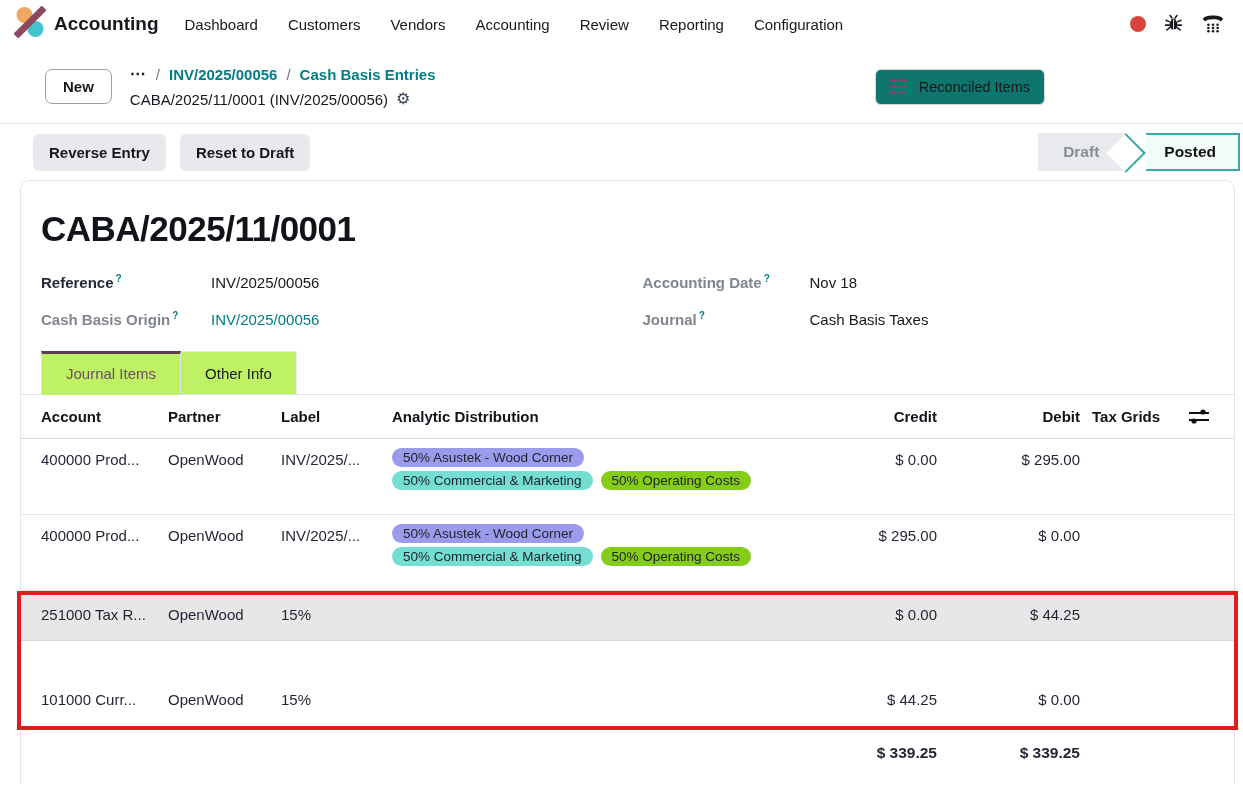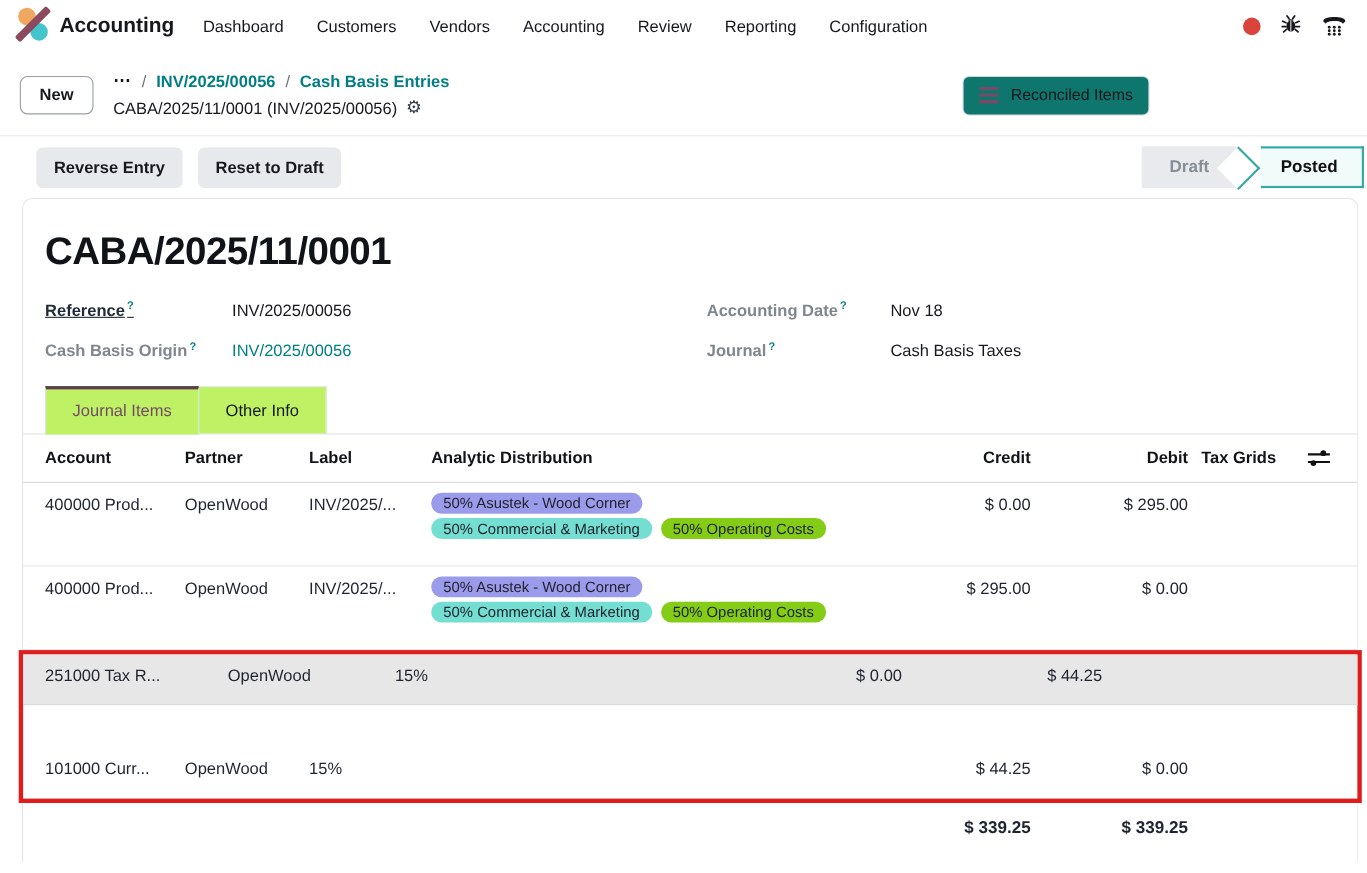--- a/index.html
+++ b/index.html
@@ -9,21 +9,21 @@
   
   .navbar { display:flex; align-items:center; height:48px; padding:0 14px; background:#fff; }
   .brand { display:flex; align-items:center; gap:8px; margin-right:26px; }
   .brand-name { font-size:19px; font-weight:700; color:#16181d; }
   .nav-menu { display:flex; align-items:center; gap:30px; }
   .nav-item { font-size:15px; color:#16181d; cursor:pointer; }
   .nav-right { margin-left:auto; display:flex; align-items:center; gap:17px; padding-right:4px; }
   .red-dot { width:16px; height:16px; border-radius:50%; background:#d9453c; }
 
   
-  .bc-section { display:flex; align-items:center; padding:14px 16px 12px 18px; }
+  .bc-section { display:flex; align-items:center; padding:14px 16px 12px 18px;margin-left:27px; }
   .new-btn { border:1px solid #9aa0a6; background:#fff; border-radius:7px; padding:8px 17px;
     font-size:15px; font-weight:600; color:#16181d; cursor:pointer; font-family:inherit; }
   .bc-block { margin-left:18px; line-height:1.55; }
   .bc-line1 { display:flex; align-items:center; gap:9px; font-size:15px; }
   .bc-ellipsis { font-weight:700; color:#16181d; font-size:16px; letter-spacing:1px; cursor:pointer; }
   .bc-sep { color:#6c757d; }
   .bc-link { color:#017e84; font-weight:600; cursor:pointer; text-decoration:none; }
   .bc-line2 { display:flex; align-items:center; gap:8px; font-size:15px; color:#16181d; margin-top:1px; }
   .gear { font-size:16px; color:#374151; cursor:pointer; line-height:1; }
   .reconciled-btn { margin-left:auto; margin-right:182px; display:flex; align-items:center; gap:11px;
@@ -50,21 +50,21 @@
   
   .sheet { margin:0 8px 0 20px; height:604px; background:#fff;
     border:1px solid #e3e5e9; border-bottom:none; border-radius:9px 9px 0 0; }
   .sheet-title { font-size:35px; font-weight:700; color:#101318; letter-spacing:-0.5px;
     padding:28px 20px 0 20px; }
   .fields { display:grid; grid-template-columns:1fr 1fr; column-gap:30px; padding:24px 20px 0 20px; }
   .fgroup .frow { display:grid; align-items:baseline; margin-bottom:19px; }
   .fgroup.left .frow { grid-template-columns:170px 1fr; }
   .fgroup.right .frow { grid-template-columns:167px 1fr; }
   .flabel { font-size:15px; font-weight:600; color:#80868e; }
-  .flabel.strong { color:#1f2937; font-weight:700;text-decoration:underline; }
+  .flabel.strong { color:#1f2937; font-weight:700; }
   .fhelp { color:#017e84; font-size:10px; vertical-align:super; margin-left:2px; }
   .fvalue { font-size:15px; color:#16181d; }
   .fvalue.link { color:#017e84; cursor:pointer; }
 
   
   .tabs { display:flex; padding-left:20px; border-bottom:1px solid #dee2e6; margin-top:4px; }
   .tab { font-size:15px; padding:13px 24px 12px 24px; cursor:pointer; background:#bef264; }
   .tab.active { color:#714B67; border-top:3px solid #5e3d52; border-left:1px solid #dee2e6;
     border-right:1px solid #dee2e6; padding-top:11px; margin-bottom:-1px; }
   .tab.inactive { color:#16181d; border-top:1px solid #e8eaee; border-right:1px solid #e8eaee; }
@@ -85,21 +85,21 @@
   .tagline { display:flex; gap:8px; margin-bottom:4px; }
   .tag { display:inline-flex; align-items:center; padding:2px 11px; border-radius:12px;
     font-size:13.5px; font-weight:500; color:#20242e; white-space:nowrap; cursor:pointer; }
   .tag.purple { background:#9b9bec; }
   .tag.teal   { background:#74ded2; }
   .tag.yellow { background:#84cc16; }
 
   .red-annotation { border:4px solid #e01d1d; margin:0 -4px; }
   .red-annotation .trow { border-bottom:1px solid #d9dadd; }
   .red-annotation .trow:last-child { border-bottom:none;margin-top:39px; }
-  .trow.shaded { background:#e7e7e8;gap:39px; }
+  .trow.shaded { background:#e7e7e8; }
   .trow.short .td { padding-top:11px; }
 
   .totals-row { padding:2px 0; }
   .totals-row .td { font-weight:700; font-size:15.5px; }
 
   svg.iconline { display:block; }
 </style>
 </head>
 <body>
 

